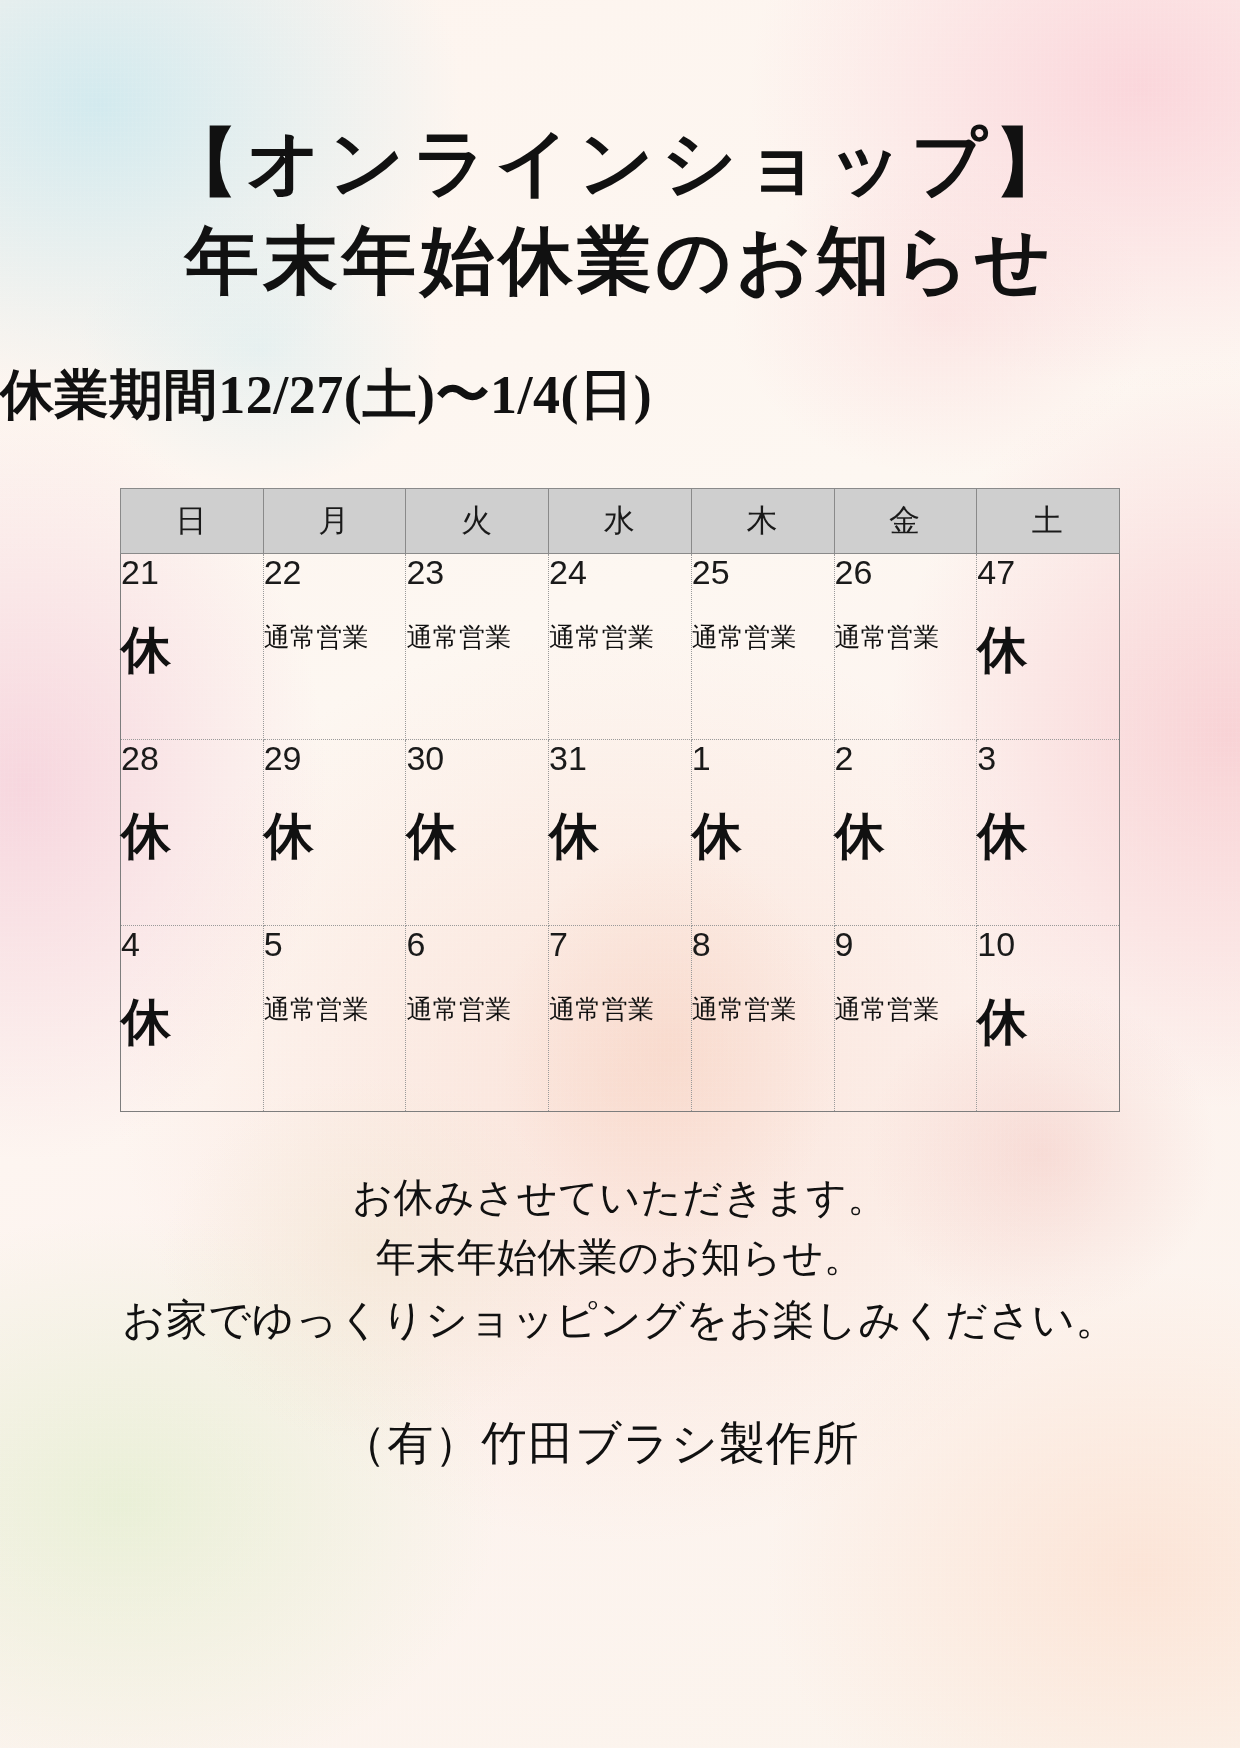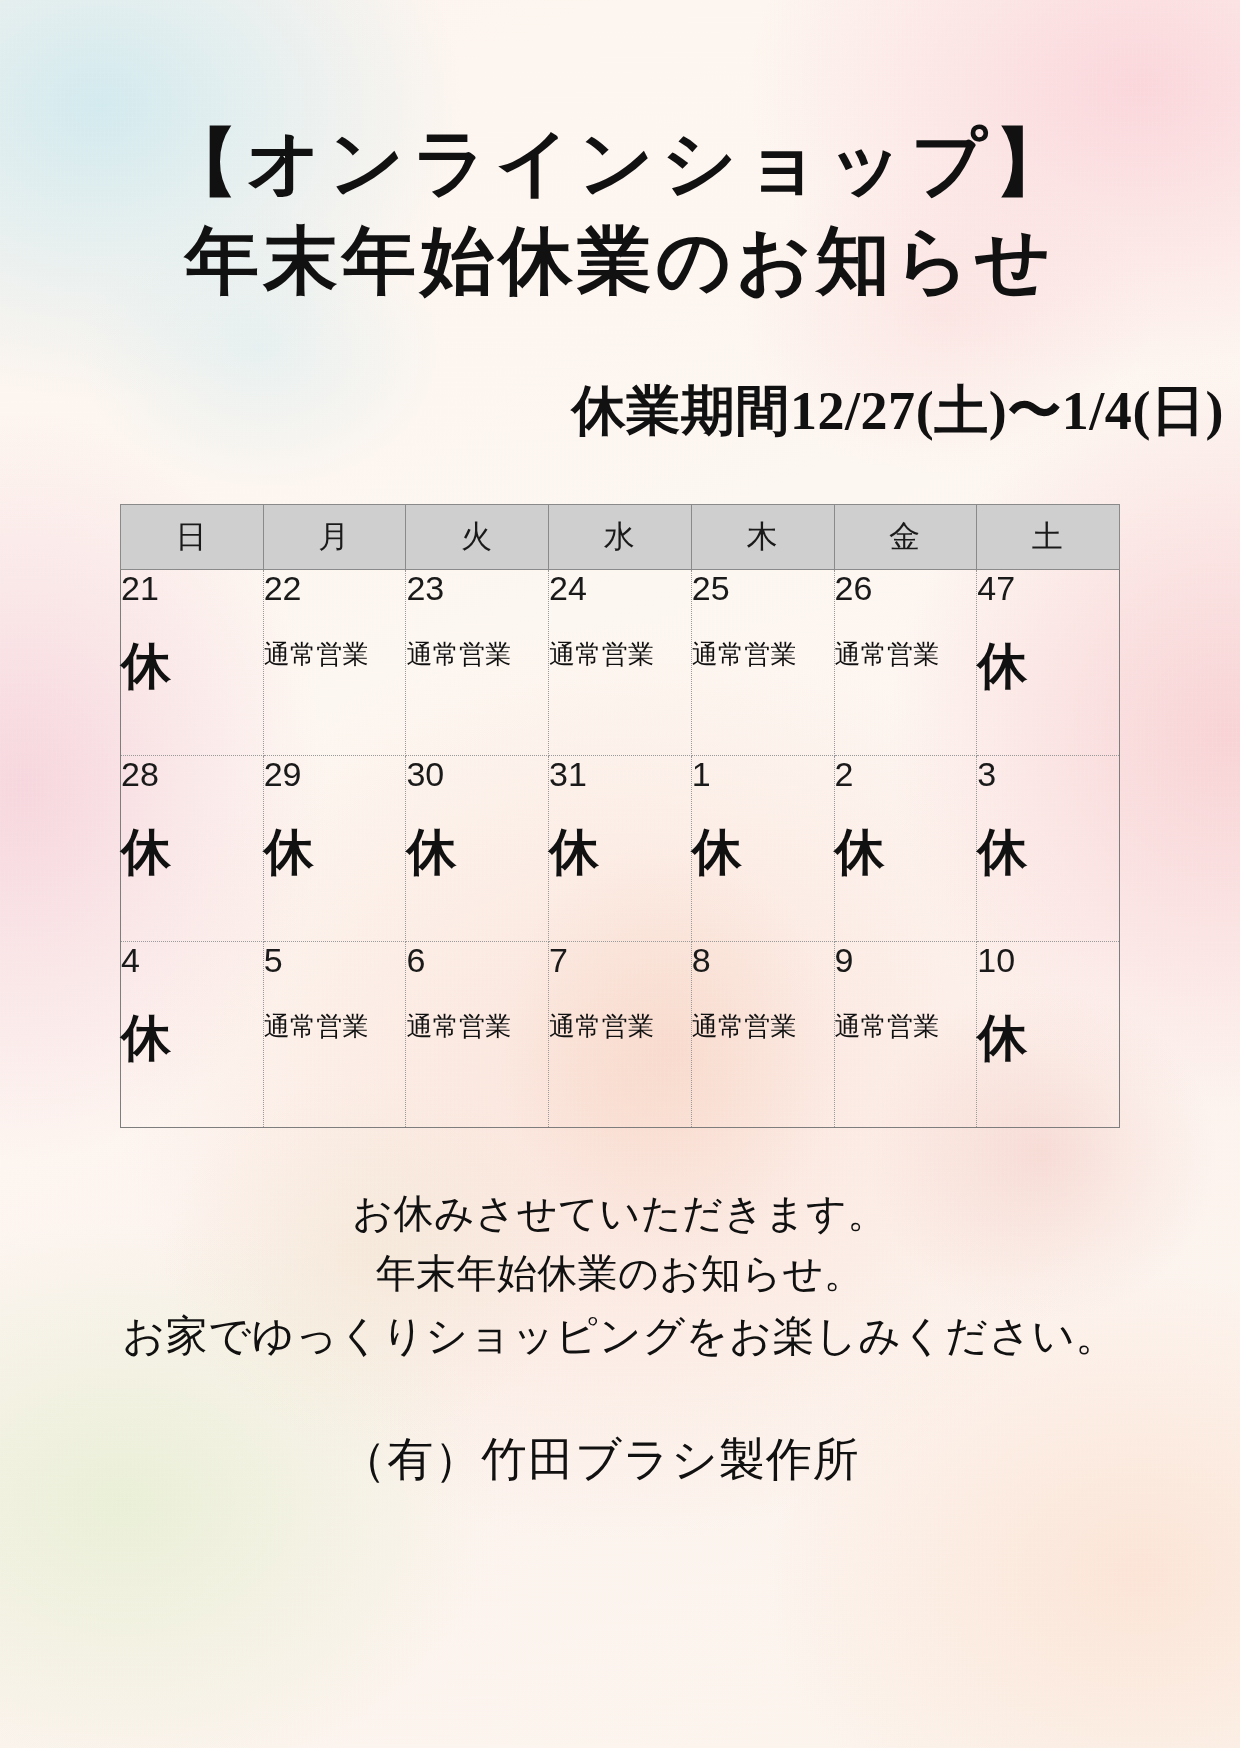--- a/index.html
+++ b/index.html
@@ -78,28 +78,27 @@
   }
   .headline-2 {
     margin: 0;
     padding-top: 16px;
     font-size: 74px;
     line-height: 1.18;
     letter-spacing: 0.06em;
     font-family: Liberation Mono, monospace;
   }
   .subhead {
-    margin: 16px;
+    margin: 0;
     padding-top: 48px;
-    text-align: right;
+    text-align: left;
     font-size: 54px;
     font-weight: bold;
     color: #111;
     letter-spacing: 0.01em;
-    padding-left: 28px;
   }
 
   
   .calendar-wrap {
     margin: 56px auto 0 auto;
     width: 1000px;
   }
   table.calendar {
     width: 100%;
     border-collapse: collapse;
@@ -145,20 +144,21 @@
   .status.closed {
     font-size: 50px;
     font-weight: bold;
     line-height: 1;
   }
   .status.open {
     font-size: 26px;
     font-weight: normal;
     line-height: 1.1;
     letter-spacing: 0.01em;
+    font-family: Liberation Mono, monospace;
   }
 
   
   .notes {
     margin: 56px auto 0 auto;
     width: 1160px;
     text-align: center;
     color: #111;
   }
   .note-line {

